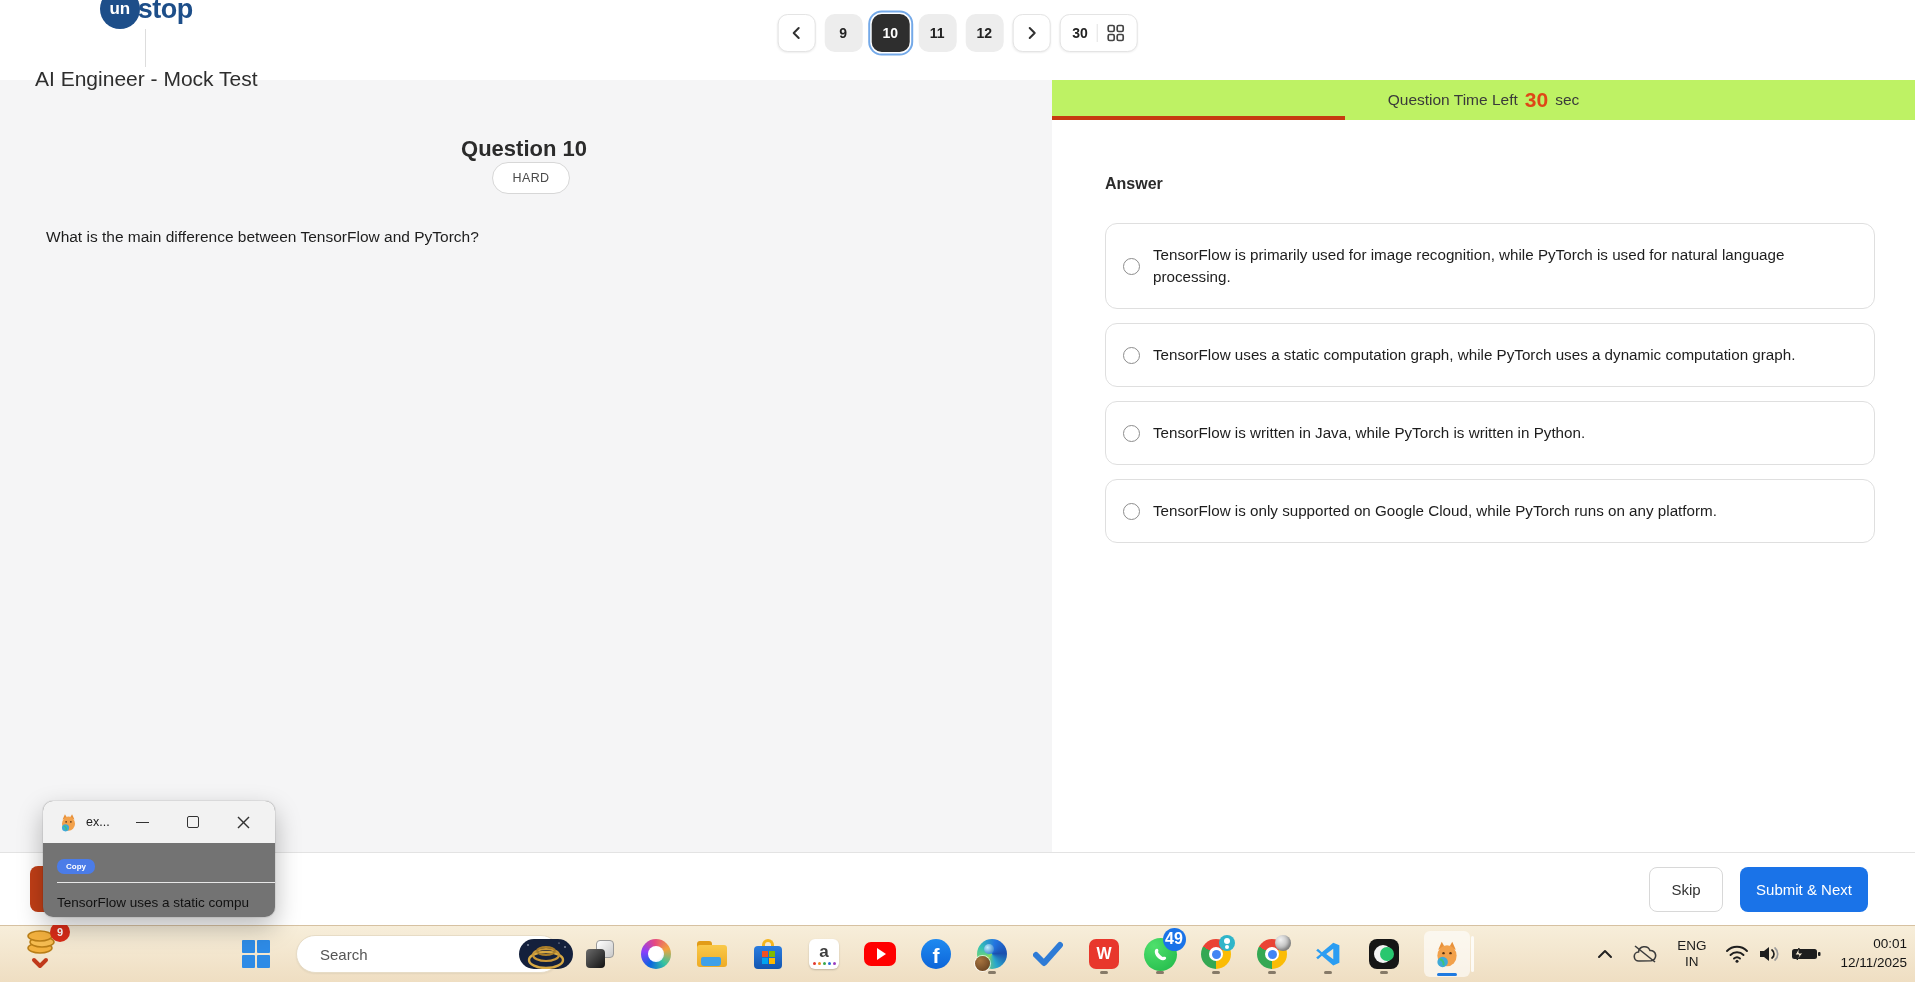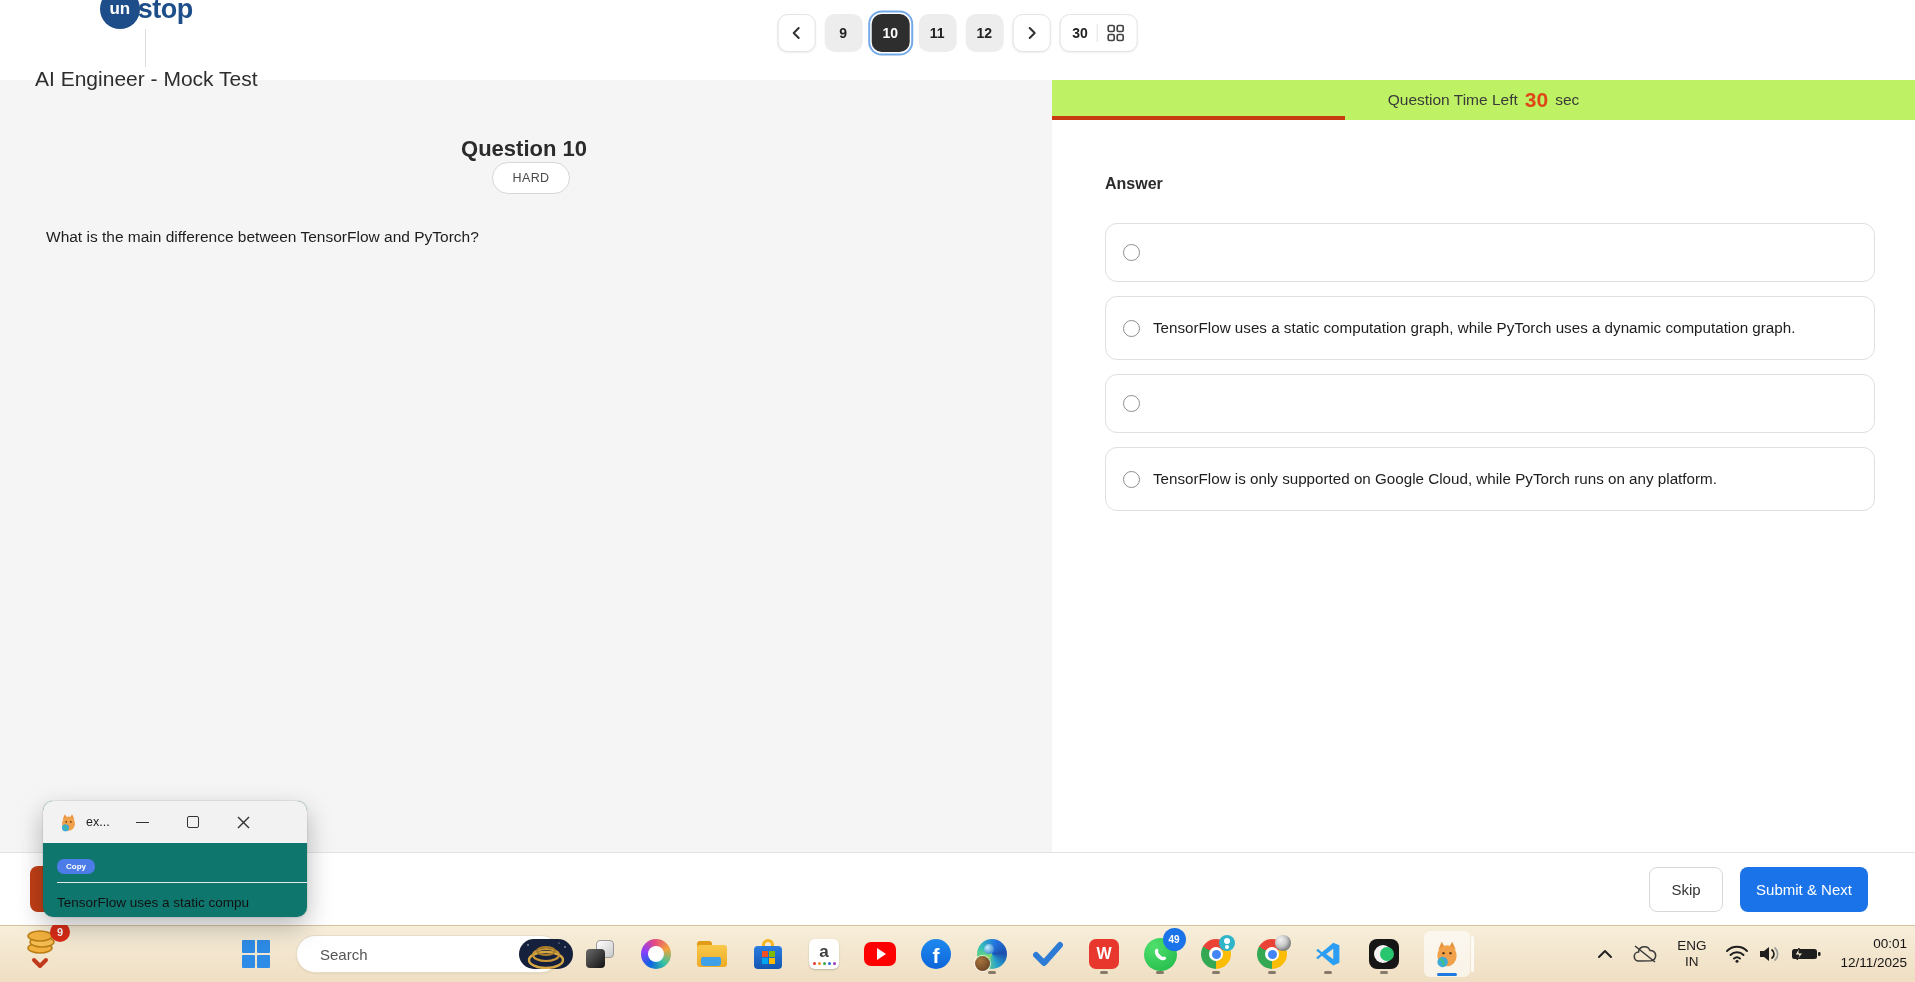--- a/index.html
+++ b/index.html
@@ -41,21 +41,21 @@
   .radio { flex:0 0 auto; width:17px; height:17px; border:1.6px solid #8d8d8d; border-radius:50%; background:#fff; }
   .opt-text { font-size:15.2px; color:#1d1d1d; line-height:1.45; max-width:700px; }
 
   
   .action-bar { position:absolute; top:852px; left:0; right:0; height:73px; background:#fff; border-top:1px solid #e3e3e3; display:flex; align-items:center; justify-content:flex-end; padding-right:47px; gap:17px; z-index:3; }
   .btn-skip { width:74px; height:45px; background:#fff; border:1px solid #d8d8d8; border-radius:8px; font-size:15px; color:#333; cursor:pointer; }
   .btn-submit { width:128px; height:45px; background:#1a73e8; border:none; border-radius:8px; font-size:15px; font-weight:500; color:#fff; cursor:pointer; }
 
   
   .red-tab { position:absolute; left:30px; top:866px; width:22px; height:46px; background:#c23f17; border-radius:8px; z-index:5; }
-  .mini-window { position:absolute; left:43px; top:801px; width:264px; height:116px; background:#0f766e; border-radius:10px; box-shadow:0 10px 26px rgba(0,0,0,.28), 0 0 0 1px rgba(0,0,0,.06); z-index:6; overflow:hidden; }
+  .mini-window { position:absolute; left:43px; top:801px; width:232px; height:116px; background:#737373; border-radius:10px; box-shadow:0 10px 26px rgba(0,0,0,.28), 0 0 0 1px rgba(0,0,0,.06); z-index:6; overflow:hidden; }
   .mw-titlebar { height:42px; background:#f2f2f2; display:flex; align-items:center; padding:0 14px 0 16px; }
   .mw-title { font-size:12.5px; color:#222; margin-left:8px; flex:0 0 auto; }
   .mw-controls { display:flex; align-items:center; gap:38px; margin-left:26px; }
   .mw-min { width:13px; border-top:1.6px solid #333; cursor:pointer; }
   .mw-max { width:12px; height:12px; border:1.5px solid #333; border-radius:2px; cursor:pointer; }
   .mw-close { cursor:pointer; display:flex; }
   .mw-body { padding-left:14px; }
   .mw-toolbar { padding:12px 0 8px 0; border-bottom:1px solid #e7e7e7; }
   .copy-btn { background:#4b7ce8; color:#fff; border:none; border-radius:7px; font-size:8px; font-weight:bold; padding:3px 9px; cursor:pointer; }
   .mw-text { padding-top:12px; font-size:13.5px; color:#111; white-space:nowrap; overflow:hidden; }
@@ -112,21 +112,21 @@
   .facebook { width:30px; height:30px; border-radius:50%; background:linear-gradient(#1f8af0,#0d65d9); color:#fff; font-weight:bold; font-size:21px; display:flex; align-items:flex-end; justify-content:center; line-height:1.25; }
 
   .edge { position:relative; width:30px; height:30px; border-radius:50%; background:conic-gradient(from 230deg,#8ede57,#35c1b5,#2374e1,#1b4fae,#2aa7cc,#8ede57); }
   .edge::before { content:""; position:absolute; left:7px; top:5px; width:10px; height:10px; border-radius:50%; background:radial-gradient(circle at 35% 35%,#bfeefc,#1668c4); }
   .edge .avatar { position:absolute; left:-2px; bottom:-2px; width:15px; height:15px; border-radius:50%; background:radial-gradient(circle at 35% 30%,#a8743f,#5d3a1c); box-shadow:0 0 0 1px rgba(255,255,255,.7); }
 
   .wps { width:30px; height:30px; background:#e8372c; border-radius:7px; color:#fff; font-weight:bold; font-size:16px; display:flex; align-items:center; justify-content:center; transform:skewX(0); }
 
   .whatsapp { position:relative; width:33px; height:33px; }
   .whatsapp .wa-circle { width:33px; height:33px; border-radius:50%; background:radial-gradient(circle at 30% 25%,#4fe06c,#1fb748); display:flex; align-items:center; justify-content:center; }
-  .wa-badge { position:absolute; right:-9px; top:-10px; min-width:23px; height:23px; border-radius:50%; background:#1a73e8; color:#fff; font-size:10px; font-weight:bold; display:flex; align-items:center; justify-content:center; }
+  .wa-badge { position:absolute; right:-9px; top:-10px; min-width:23px; height:23px; border-radius:50%; background:#1a73e8; color:#fff; font-size:16px; font-weight:bold; display:flex; align-items:center; justify-content:center; }
 
   .chrome { position:relative; width:30px; height:30px; border-radius:50%; background:conic-gradient(from 60deg,#fbbc05 0 120deg,#34a853 120deg 240deg,#ea4335 240deg 360deg); }
   .chrome::before { content:""; position:absolute; inset:8px; border-radius:50%; background:#fff; }
   .chrome::after { content:""; position:absolute; inset:10.5px; border-radius:50%; background:#4285f4; }
   .chrome .overlay { position:absolute; right:-4px; top:-4px; width:16px; height:16px; border-radius:50%; }
   .ov-person { background:#2fb5c9; display:flex; align-items:center; justify-content:center; }
   .ov-person i { display:block; width:6px; height:6px; background:#fff; border-radius:50%; box-shadow:0 6px 0 -1px #fff; margin-top:-5px; }
   .ov-ball { background:radial-gradient(circle at 35% 30%,#f2f2f2,#8e8e8e); box-shadow:inset -2px -2px 3px rgba(0,0,0,.25); }
 
   .darkapp { width:30px; height:30px; background:#161616; border-radius:8px; position:relative; }
@@ -193,27 +193,29 @@
   <div class="timer-strip">
     <span class="timer-label">Question Time Left</span>
     <span class="timer-value">30</span>
     <span class="timer-unit">sec</span>
     <div class="timer-progress" style="width: 34%;"></div>
   </div>
   <h3 class="answer-heading">Answer</h3>
   <div class="options">
     <label class="option">
       <span class="radio"></span>
+      <span class="opt-text">TensorFlow is primarily used for image recognition, while PyTorch is used for natural language processing.</span>
     </label>
     <label class="option">
       <span class="radio"></span>
       <span class="opt-text">TensorFlow uses a static computation graph, while PyTorch uses a dynamic computation graph.</span>
     </label>
     <label class="option">
       <span class="radio"></span>
+      <span class="opt-text">TensorFlow is written in Java, while PyTorch is written in Python.</span>
     </label>
     <label class="option">
       <span class="radio"></span>
       <span class="opt-text">TensorFlow is only supported on Google Cloud, while PyTorch runs on any platform.</span>
     </label>
   </div>
 </section>
 
 <footer class="action-bar">
   <button class="btn-skip">Skip</button>

